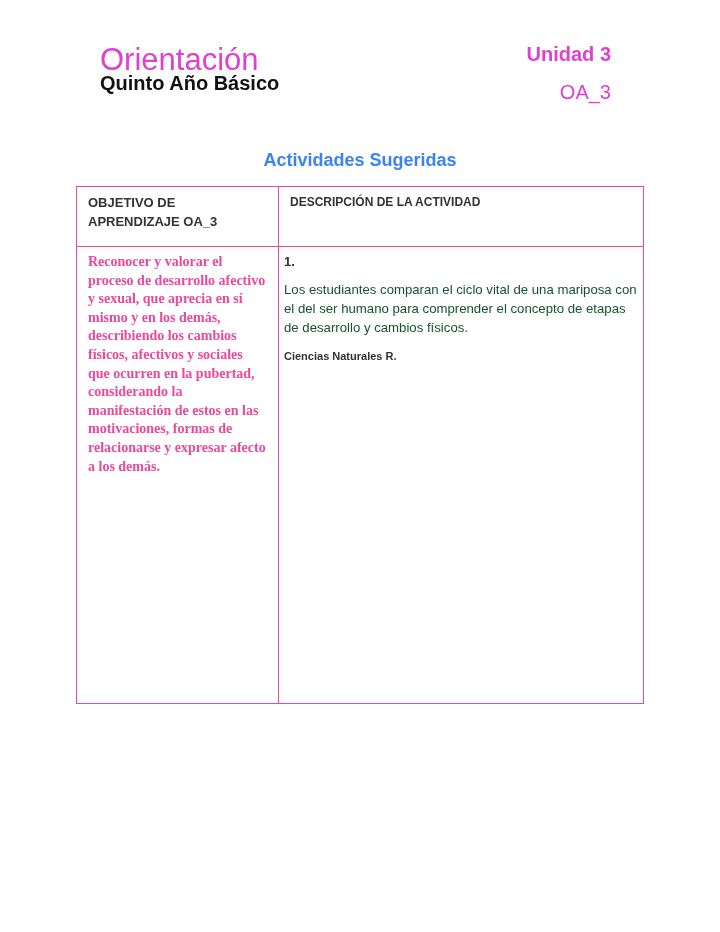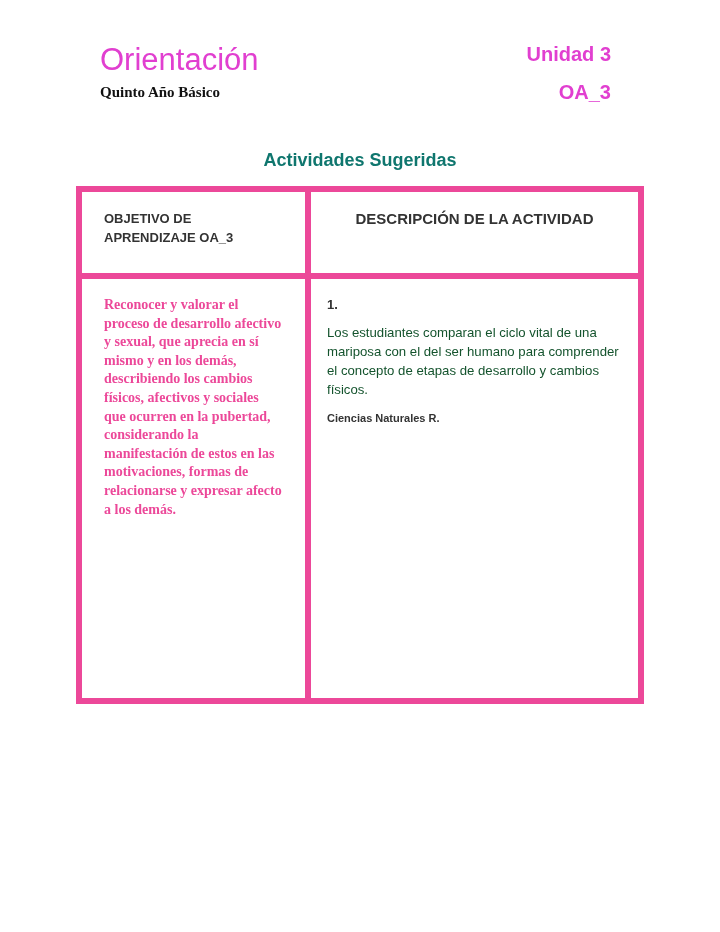--- a/index.html
+++ b/index.html
@@ -5,52 +5,52 @@
     html, body { margin: 0; padding: 0; background: #ffffff; }
     body {
       width: 720px; height: 932px; position: relative; overflow: hidden;
       font-family: "Liberation Sans", sans-serif; color: #222222;
     }
     .subject-title {
       position: absolute; left: 100px; top: 42px;
       font-size: 31px; font-weight: normal; color: #e13fd0; line-height: 36px;
     }
     .grade {
-      position: absolute; left: 100px; top: 80px;
-      font-size: 15px; font-weight: bold; color: #111111; line-height: 24px; font-family: Liberation Serif, serif;
+      position: absolute; left: 100px; top: 71px;
+      font-size: 20px; font-weight: bold; color: #111111; line-height: 24px;
     }
     .unit {
       position: absolute; right: 109px; top: 42px;
       font-size: 20px; font-weight: bold; color: #e13fd0; line-height: 24px; text-align: right;
     }
     .oa-code {
       position: absolute; right: 109px; top: 80px;
-      font-size: 20px; font-weight: bold; color: #e13fd0; line-height: 24px; 
+      font-size: 20px; font-weight: normal; color: #e13fd0; line-height: 24px; 
     }
     .section-title {
       position: absolute; left: 0; width: 720px; top: 149px;
-      text-align: center; font-size: 18px; font-weight: bold; color: #0f766e; line-height: 22px;
+      text-align: center; font-size: 18px; font-weight: bold; color: #3b82f6; line-height: 22px;
     }
     table.activity-table {
       position: absolute; left: 76px; top: 186px;
       width: 568px; height: 518px;
       border-collapse: collapse; table-layout: fixed;
     }
     table.activity-table td {
-      border: 6px solid #ec4899; vertical-align: top; padding: 16px;
+      border: 1px solid #ec4899; vertical-align: top; padding: 5px;
     }
     .head-row td { height: 49px; }
     .col-obj { width: 191px; }
     .hdr-obj {
       font-size: 13px; font-weight: bold; color: #333333; line-height: 19px;
       padding: 1px 6px 0 6px;
     }
     .hdr-desc {
-      font-size: 15px; font-weight: bold; color: #333333; line-height: 19px;
-      text-align: center; padding: 1px 6px 0 6px;
+      font-size: 12px; font-weight: bold; color: #333333; line-height: 19px;
+      text-align: left; padding: 1px 6px 0 6px;
     }
     .obj-text {
       font-size: 14px; font-weight: bold; color: #ec4899; line-height: 18.6px;
       padding: 1px 6px 0 6px;
       font-family: Liberation Serif, serif;
     }
     .desc-cell { padding: 1px 6px 0 6px; }
     .act-num { font-size: 13px; font-weight: bold; color: #333333; line-height: 19px; margin: 0 0 9px 0; }
     .act-text { font-size: 13.2px; color: #14532d; line-height: 19px; margin: 0 0 10px 0; }
     .act-ref { font-size: 11px; font-weight: bold; color: #333333; line-height: 19px; margin: 0; }

